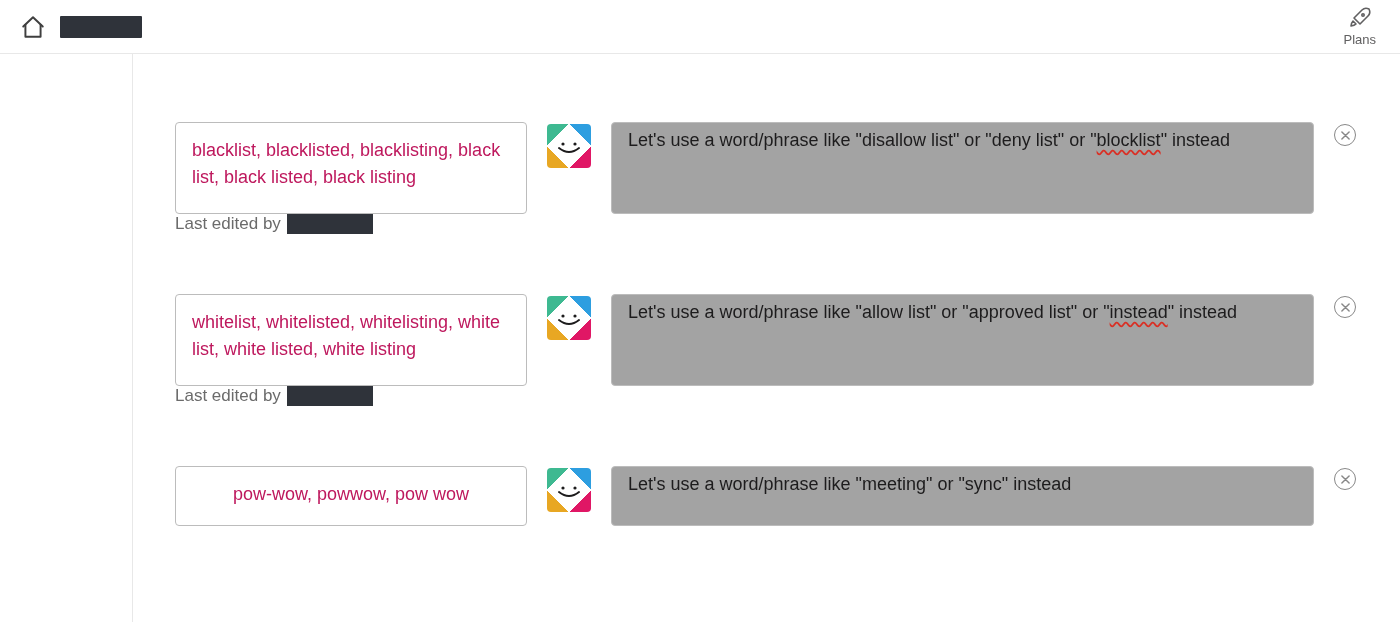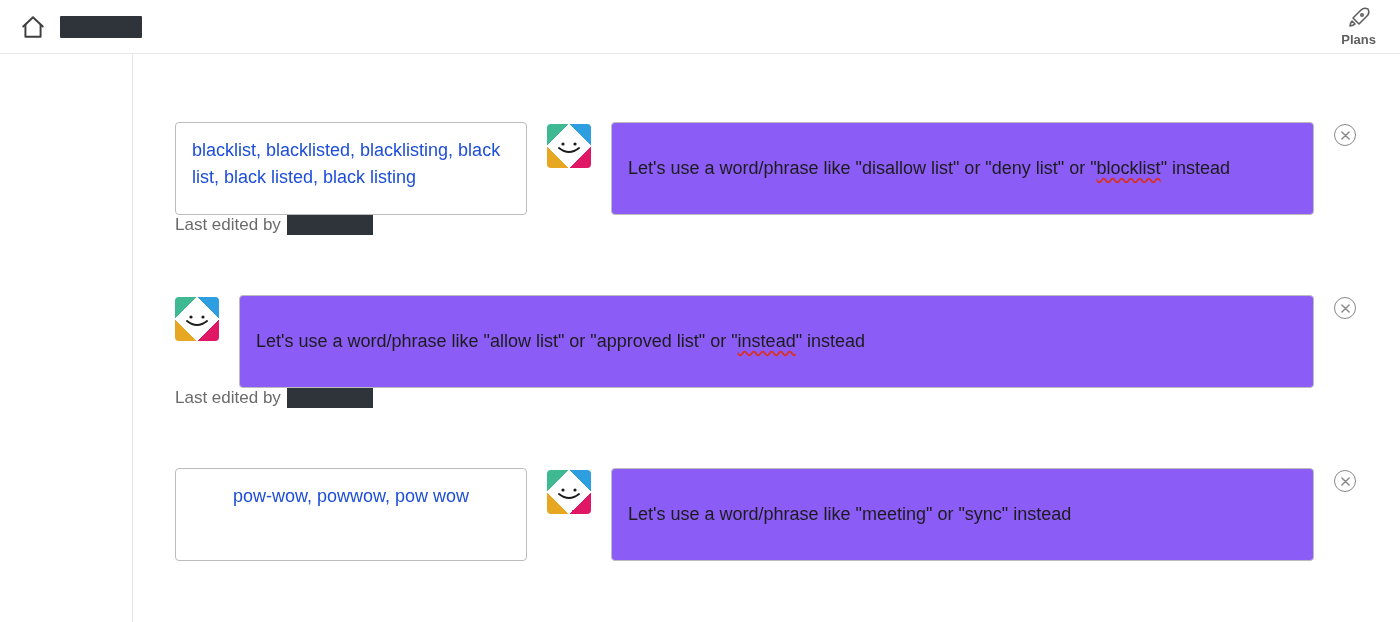--- a/index.html
+++ b/index.html
@@ -51,21 +51,21 @@
     cursor: pointer;
   }
   .plans-icon {
     width: 24px;
     height: 24px;
     color: #616061;
   }
   .plans-label {
     font-size: 13px;
     color: #616061;
-    font-weight: 700;
+    font-weight: 400;
   }
 
   
   .body {
     display: flex;
     height: calc(100% - 54px);
   }
   .sidebar-spacer {
     width: 133px;
     border-right: 1px solid #e8e8e8;
@@ -90,21 +90,21 @@
     gap: 20px;
   }
   .trigger-box {
     width: 352px;
     min-height: 92px;
     border: 1px solid #bcbcbc;
     border-radius: 4px;
     padding: 14px 16px;
     font-size: 18px;
     line-height: 1.5;
-    color: #1d4ed8;
+    color: #be185d;
     background: #fff;
   }
   .trigger-box.short {
     min-height: 60px;
     text-align: center;
   }
   .bot-col {
     width: 44px;
     display: flex;
     align-items: flex-start;
@@ -131,25 +131,25 @@
     justify-content: center;
     pointer-events: none;
   }
   .bot-face svg { display:block }
 
   .response-box {
     flex: 1;
     min-height: 92px;
     border: 1px solid #bcbcbc;
     border-radius: 4px;
-    padding: 32px 16px;
+    padding: 4px 16px;
     font-size: 18px;
     line-height: 1.5;
     color: #1d1c1d;
-    background: #8b5cf6;
+    background: #a3a3a3;
   }
   .response-box.short {
     min-height: 60px;
   }
   .squiggle {
     text-decoration: underline wavy #d93025;
     text-decoration-skip-ink: none;
     text-underline-offset: 3px;
   }
 
@@ -239,20 +239,21 @@
               </div>
             </div>
           </div>
           <div class="meta">
             <span>Last edited by</span>
             <span class="editor-name"></span>
           </div>
         </div>
         <div class="rule-row">
           <div class="rule-main">
+            <div class="trigger-box">whitelist, whitelisted, whitelisting, white list, white listed, white listing</div>
             <div class="bot-col">
               <div class="bot-avatar">
                 <div class="bot-face">
                   <svg viewBox="0 0 44 44" width="44" height="44">
                     <ellipse cx="22" cy="24" rx="14" ry="9" fill="#fff"></ellipse>
                     <path d="M12 24 Q22 32 32 24" stroke="#1d1c1d" stroke-width="2" fill="none" stroke-linecap="round"></path>
                     <circle cx="16" cy="20" r="1.6" fill="#1d1c1d"></circle>
                     <circle cx="28" cy="20" r="1.6" fill="#1d1c1d"></circle>
                   </svg>
                 </div>

